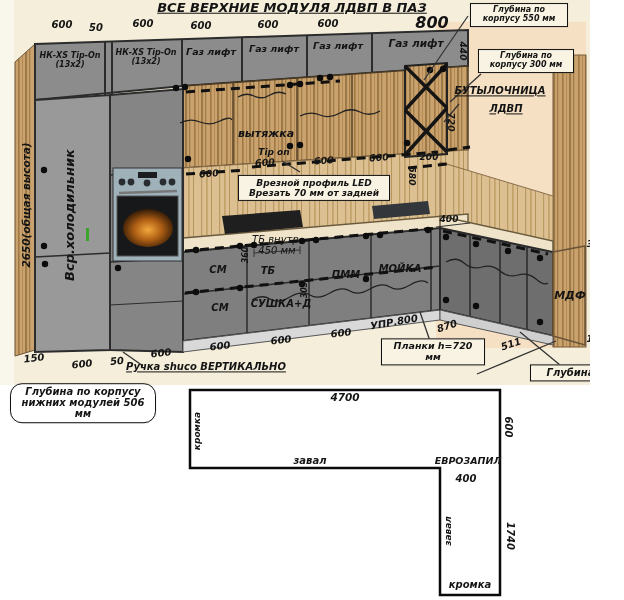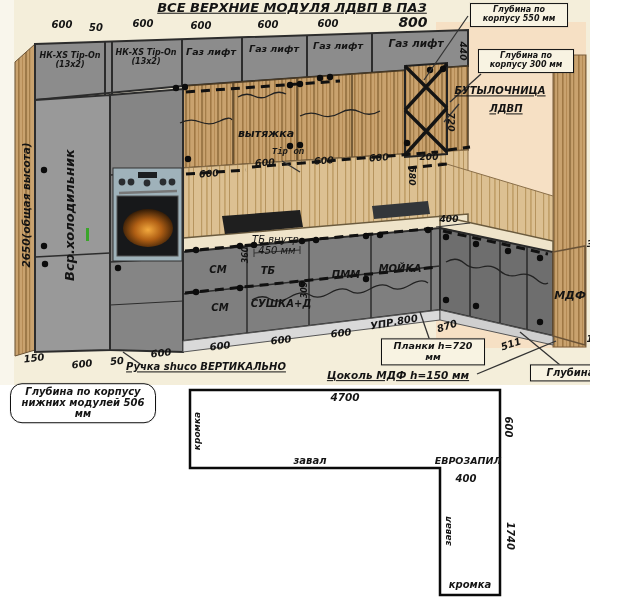--- a/index.html
+++ b/index.html
@@ -196,47 +196,49 @@
 </svg>
 
 <div id="labels">
       <div class="lbl" style="left: 292px; top: 8px; font-size: 13px; transform: translate(-50%, -50%); text-decoration: underline;">ВСЕ ВЕРХНИЕ МОДУЛЯ ЛДВП В ПАЗ</div>
       <div class="lbl" style="left: 62px; top: 25px; font-size: 10px; transform: translate(-50%, -50%);">600</div>
       <div class="lbl" style="left: 96px; top: 28px; font-size: 10px; transform: translate(-50%, -50%);">50</div>
       <div class="lbl" style="left: 143px; top: 24px; font-size: 10px; transform: translate(-50%, -50%);">600</div>
       <div class="lbl" style="left: 201px; top: 26px; font-size: 10px; transform: translate(-50%, -50%);">600</div>
       <div class="lbl" style="left: 268px; top: 25px; font-size: 10px; transform: translate(-50%, -50%);">600</div>
       <div class="lbl" style="left: 328px; top: 24px; font-size: 10px; transform: translate(-50%, -50%);">600</div>
-      <div class="lbl" style="left: 405px; top: 23px; font-size: 14px; transform: translate(-50%, -50%); padding-left: 16px;">800</div>
+      <div class="lbl" style="left: 424px; top: 23px; font-size: 16px; transform: translate(-50%, -50%); padding-left: 16px;">800</div>
       <div class="lbl" style="left: 70px; top: 61px; font-size: 8px; width: 66px; transform: translate(-50%, -50%);">НК-XS Tip-On
 (13x2)</div>
       <div class="lbl" style="left: 146px; top: 58px; font-size: 8px; width: 66px; transform: translate(-50%, -50%);">НК-XS Tip-On
 (13x2)</div>
       <div class="lbl" style="left: 211px; top: 52px; font-size: 9.5px; transform: translate(-50%, -50%);">Газ лифт</div>
       <div class="lbl" style="left: 274px; top: 49px; font-size: 9.5px; transform: translate(-50%, -50%);">Газ лифт</div>
       <div class="lbl" style="left: 338px; top: 46px; font-size: 9.5px; transform: translate(-50%, -50%);">Газ лифт</div>
       <div class="lbl" style="left: 416px; top: 44px; font-size: 10.5px; transform: translate(-50%, -50%);">Газ лифт</div>
       <div class="lbl box" style="left: 519px; top: 15px; font-size: 8px; width: 86px; transform: translate(-50%, -50%);">Глубина по
 корпусу 550 мм</div>
       <div class="lbl" style="left: 463px; top: 51px; font-size: 9px; transform: translate(-50%, -50%) rotate(90deg);">440</div>
       <div class="lbl box" style="left: 526px; top: 61px; font-size: 8px; width: 84px; transform: translate(-50%, -50%);">Глубина по
 корпусу 300 мм</div>
       <div class="lbl" style="left: 500px; top: 91px; font-size: 10px; transform: translate(-50%, -50%); text-decoration: underline;">БУТЫЛОЧНИЦА</div>
       <div class="lbl" style="left: 506px; top: 109px; font-size: 10px; transform: translate(-50%, -50%); text-decoration: underline;">ЛДВП</div>
       <div class="lbl" style="left: 451px; top: 122px; font-size: 9px; transform: translate(-50%, -50%) rotate(90deg);">720</div>
       <div class="lbl" style="left: 429px; top: 157px; font-size: 9px; transform: translate(-50%, -50%);">200</div>
       <div class="lbl" style="left: 27px; top: 205px; font-size: 10.5px; transform: translate(-50%, -50%) rotate(-90deg);">2650(общая высота)</div>
       <div class="lbl" style="left: 70px; top: 215px; font-size: 13px; transform: translate(-50%, -50%) rotate(-90deg);">Вср.холодильник</div>
       <div class="lbl" style="left: 266px; top: 134px; font-size: 11px; transform: translate(-50%, -50%);">вытяжка</div>
-      <div class="lbl" style="left: 288px; top: 152px; font-size: 9px; transform: translate(-50%, -50%); font-family: Liberation Mono, monospace;">Tip on</div>
+      <div class="lbl" style="left: 274px; top: 152px; font-size: 9px; transform: translate(-50%, -50%);">Tip on</div>
       <div class="lbl" style="left: 209px; top: 174px; font-size: 9.5px; transform: translate(-50%, -50%) rotate(-5deg);">600</div>
       <div class="lbl" style="left: 265px; top: 163px; font-size: 9.5px; transform: translate(-50%, -50%) rotate(-5deg);">600</div>
       <div class="lbl" style="left: 324px; top: 161px; font-size: 9.5px; transform: translate(-50%, -50%) rotate(-5deg);">600</div>
       <div class="lbl" style="left: 379px; top: 158px; font-size: 9.5px; transform: translate(-50%, -50%) rotate(-5deg);">600</div>
       <div class="lbl" style="left: 412px; top: 176px; font-size: 9px; transform: translate(-50%, -50%) rotate(90deg);">580</div>
+      <div class="lbl box" style="left: 314px; top: 188px; font-size: 9px; width: 140px; transform: translate(-50%, -50%);">Врезной профиль LED
+Врезать 70 мм от задней</div>
       <div class="lbl" style="left: 218px; top: 270px; font-size: 10px; transform: translate(-50%, -50%);">СМ</div>
       <div class="lbl" style="left: 268px; top: 271px; font-size: 10px; transform: translate(-50%, -50%);">ТБ</div>
       <div class="lbl" style="left: 346px; top: 275px; font-size: 10px; transform: translate(-50%, -50%);">ПММ</div>
       <div class="lbl" style="left: 400px; top: 269px; font-size: 10px; transform: translate(-50%, -50%);">МОЙКА</div>
       <div class="lbl" style="left: 220px; top: 308px; font-size: 10px; transform: translate(-50%, -50%);">СМ</div>
       <div class="lbl" style="left: 281px; top: 304px; font-size: 10px; transform: translate(-50%, -50%);">СУШКА+Д</div>
       <div class="lbl" style="left: 394px; top: 322px; font-size: 10px; transform: translate(-50%, -50%) rotate(-10deg);">УПР.800</div>
       <div class="lbl" style="left: 277px; top: 245px; font-size: 10px; width: 54px; transform: translate(-50%, -50%); font-weight: 400;">ТБ внутр.
 450 мм</div>
       <div class="lbl" style="left: 246px; top: 255px; font-size: 8px; transform: translate(-50%, -50%) rotate(-90deg);">360</div>
@@ -250,21 +252,20 @@
       <div class="lbl" style="left: 82px; top: 364px; font-size: 10px; transform: translate(-50%, -50%) rotate(-6deg);">600</div>
       <div class="lbl" style="left: 117px; top: 361px; font-size: 10px; transform: translate(-50%, -50%) rotate(-6deg);">50</div>
       <div class="lbl" style="left: 161px; top: 353px; font-size: 10px; transform: translate(-50%, -50%) rotate(-6deg);">600</div>
       <div class="lbl" style="left: 220px; top: 346px; font-size: 10px; transform: translate(-50%, -50%) rotate(-6deg);">600</div>
       <div class="lbl" style="left: 281px; top: 340px; font-size: 10px; transform: translate(-50%, -50%) rotate(-6deg);">600</div>
       <div class="lbl" style="left: 341px; top: 333px; font-size: 10px; transform: translate(-50%, -50%) rotate(-6deg);">600</div>
       <div class="lbl" style="left: 447px; top: 326px; font-size: 10px; transform: translate(-50%, -50%) rotate(-18deg);">870</div>
       <div class="lbl" style="left: 511px; top: 344px; font-size: 10px; transform: translate(-50%, -50%) rotate(-18deg);">511</div>
       <div class="lbl" style="left: 206px; top: 367px; font-size: 10px; transform: translate(-50%, -50%); text-decoration: underline;">Ручка shuco ВЕРТИКАЛЬНО</div>
       <div class="lbl box" style="left: 433px; top: 352px; font-size: 9.5px; width: 92px; transform: translate(-50%, -50%);">Планки h=720 мм</div>
-      <div class="lbl" style="left: 398px; top: 376px; font-size: 10.5px; transform: translate(-50%, -50%); text-decoration: underline;">Цоколь МДФ h=150 мм</div>
       <div class="lbl box" style="left: 83px; top: 403px; font-size: 10px; width: 134px; transform: translate(-50%, -50%); background: rgb(255, 255, 255); border-radius: 12px;">Глубина по корпусу
 нижних модулей 506 мм</div>
       <div class="lbl box" style="left: 598px; top: 373px; font-size: 10px; width: 124px; transform: translate(-50%, -50%);">Глубина по корпу</div>
       <div class="lbl" style="left: 345px; top: 398px; font-size: 10.5px; transform: translate(-50%, -50%);">4700</div>
       <div class="lbl" style="left: 197px; top: 431px; font-size: 9px; transform: translate(-50%, -50%) rotate(-90deg);">кромка</div>
       <div class="lbl" style="left: 508px; top: 427px; font-size: 10px; transform: translate(-50%, -50%) rotate(90deg);">600</div>
       <div class="lbl" style="left: 310px; top: 461px; font-size: 10px; transform: translate(-50%, -50%);">завал</div>
       <div class="lbl" style="left: 468px; top: 461px; font-size: 9.5px; transform: translate(-50%, -50%);">ЕВРОЗАПИЛ</div>
       <div class="lbl" style="left: 466px; top: 479px; font-size: 10px; transform: translate(-50%, -50%);">400</div>
       <div class="lbl" style="left: 448px; top: 531px; font-size: 9px; transform: translate(-50%, -50%) rotate(-90deg);">завал</div>

